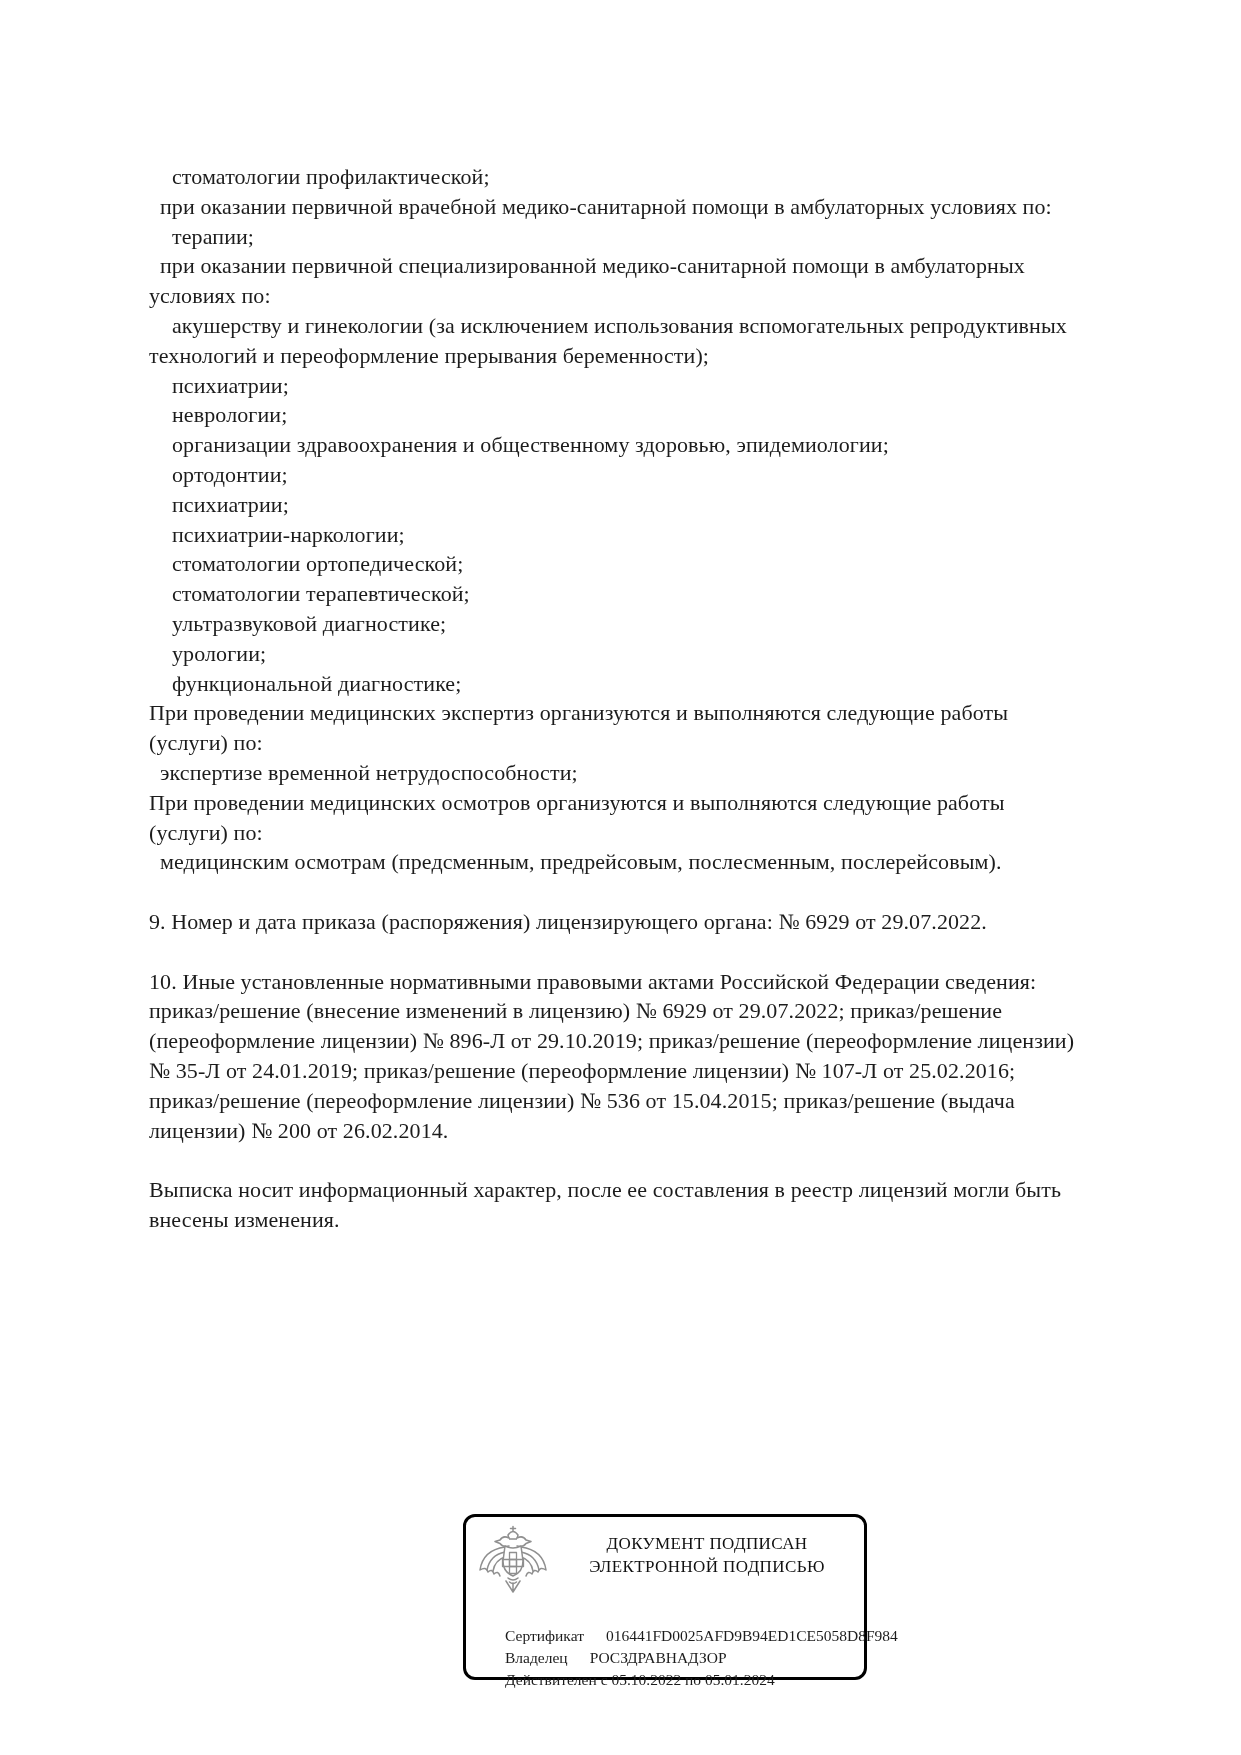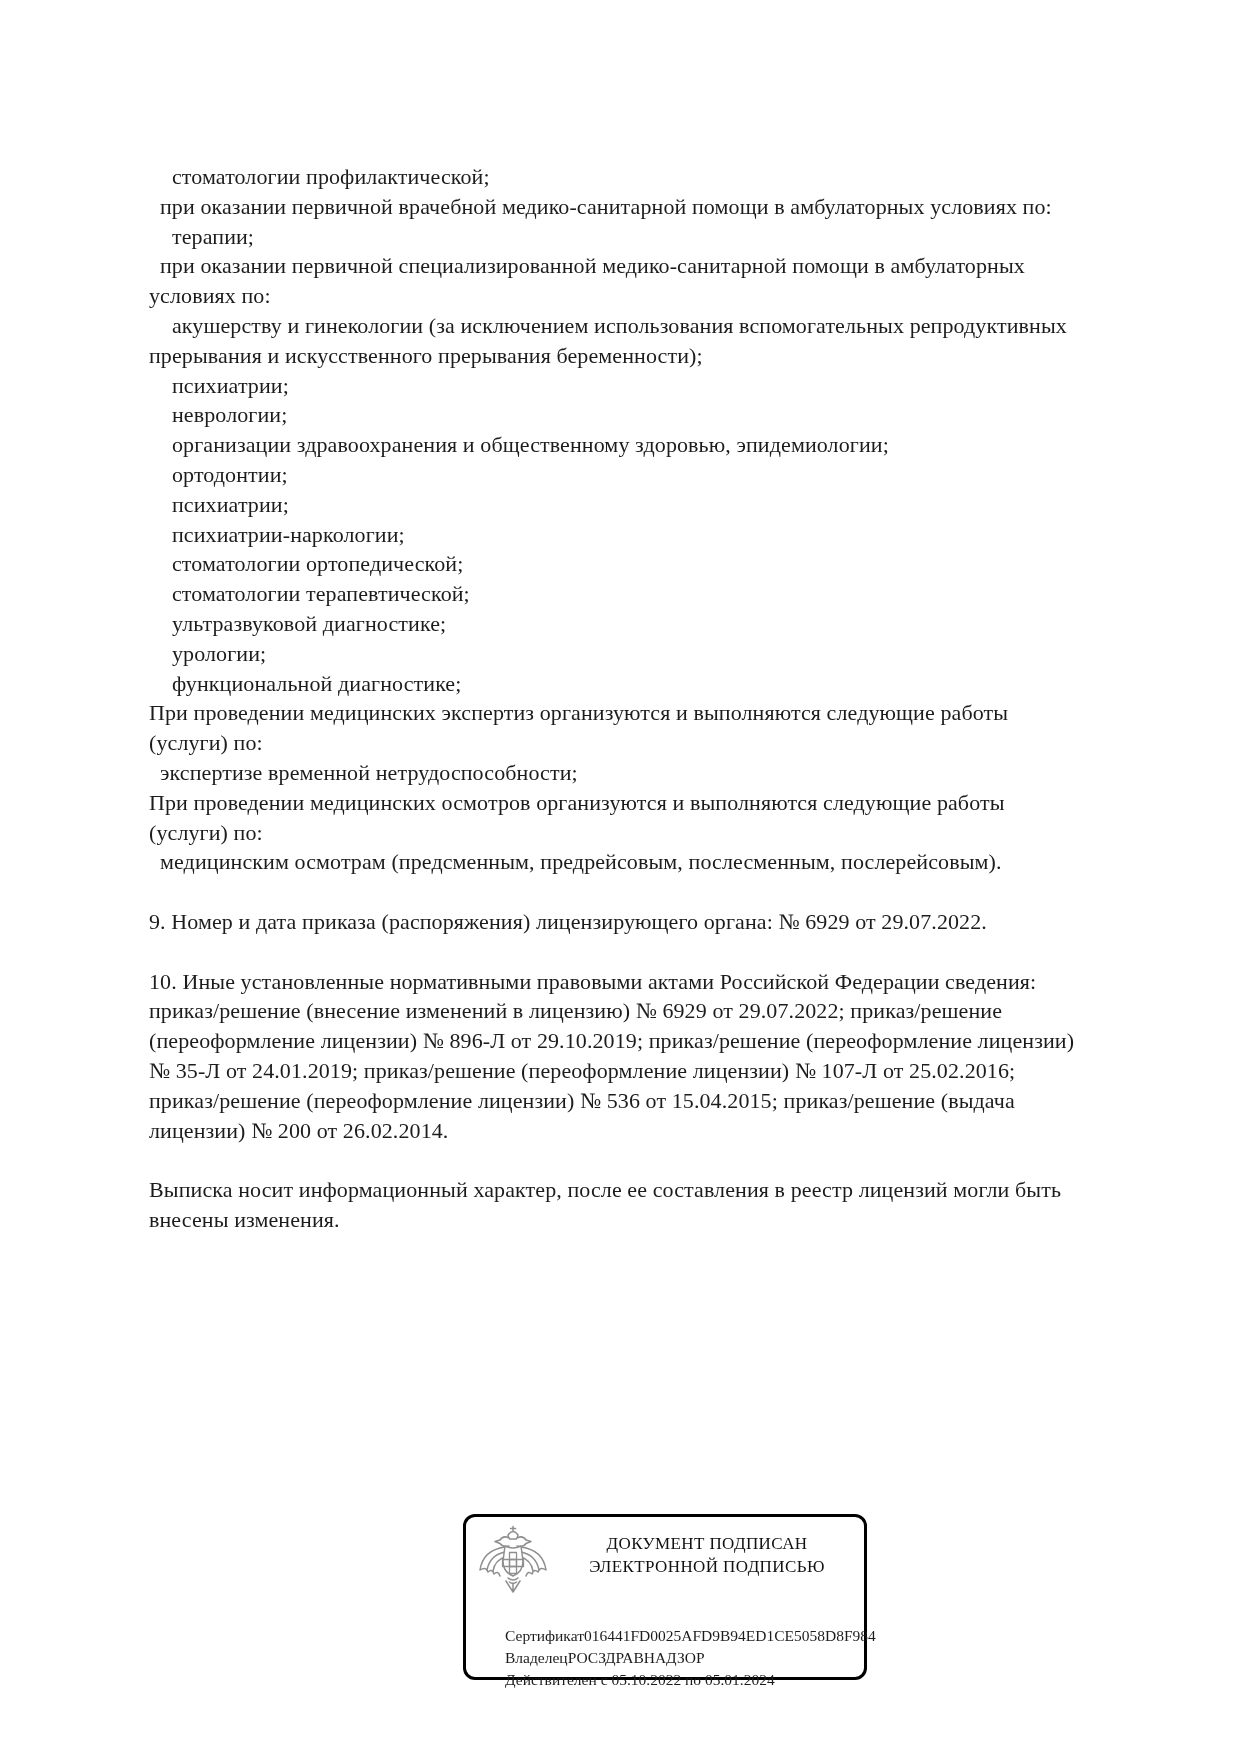--- a/index.html
+++ b/index.html
@@ -52,36 +52,36 @@
     line-height: 22.5px;
     letter-spacing: 0.4px;
     color: #111;
   }
   .stamp-body {
     position: absolute;
     left: 8px; right: 6px; top: 86px;
     font-size: 15.5px;
   }
   .stamp-row { height: 22px; line-height: 22px; white-space: pre; }
-  .stamp-row .lbl { margin-right: 0; }
+  .stamp-row .lbl { margin-right: 22px; }
   .stamp-row .bold { font-weight: normal; }
 </style>
 </head>
 <body>
 
 <div class="page">
 
   <div class="doc-lines" id="doc-lines">
       <div class="line ind2">стоматологии профилактической;</div>
       <div class="line ind1">при оказании первичной врачебной медико-санитарной помощи в амбулаторных условиях по:</div>
       <div class="line ind2">терапии;</div>
       <div class="line ind1">при оказании первичной специализированной медико-санитарной помощи в амбулаторных</div>
       <div class="line">условиях по:</div>
       <div class="line ind2">акушерству и гинекологии (за исключением использования вспомогательных репродуктивных</div>
-      <div class="line">прерывания и искусственного прерывания беременности);</div>
+      <div class="line">технологий и переоформление прерывания беременности);</div>
       <div class="line ind2">психиатрии;</div>
       <div class="line ind2">неврологии;</div>
       <div class="line ind2">организации здравоохранения и общественному здоровью, эпидемиологии;</div>
       <div class="line ind2">ортодонтии;</div>
       <div class="line ind2">психиатрии;</div>
       <div class="line ind2">психиатрии-наркологии;</div>
       <div class="line ind2">стоматологии ортопедической;</div>
       <div class="line ind2">стоматологии терапевтической;</div>
       <div class="line ind2">ультразвуковой диагностике;</div>
       <div class="line ind2">урологии;</div>

